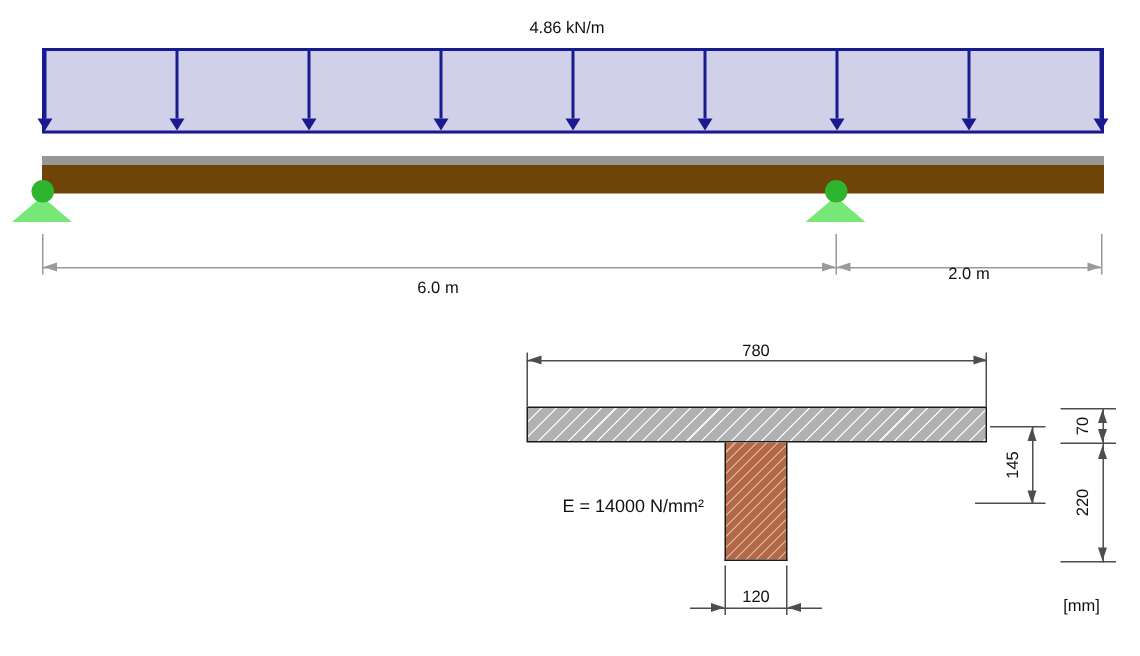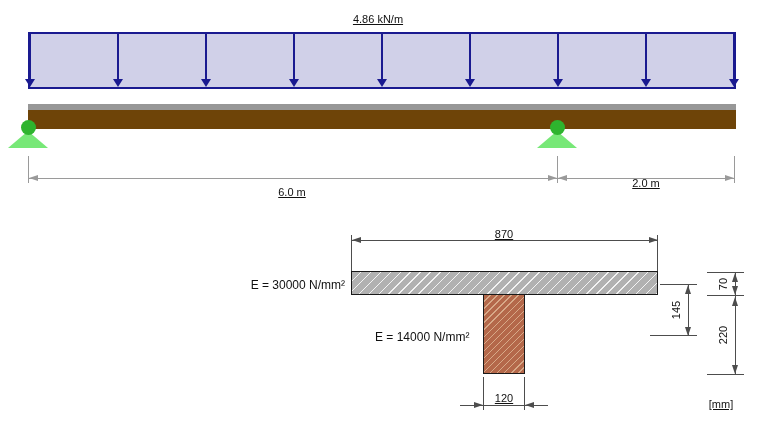--- a/index.html
+++ b/index.html
@@ -57,21 +57,21 @@
   .vline { position: absolute; width: 1px; background: currentColor; }
   .ar { position: absolute; width: 0; height: 0; }
   .ar-l { border-top: 3.5px solid transparent; border-bottom: 3.5px solid transparent; border-right: 9px solid currentColor; }
   .ar-r { border-top: 3.5px solid transparent; border-bottom: 3.5px solid transparent; border-left: 9px solid currentColor; }
   .ar-u { border-left: 3.5px solid transparent; border-right: 3.5px solid transparent; border-bottom: 9px solid currentColor; }
   .ar-d { border-left: 3.5px solid transparent; border-right: 3.5px solid transparent; border-top: 9px solid currentColor; }
   .dim-beam { color: #9a9a9a; }
   .dim-sec  { color: #4d4d4d; }
   .hlabel {
     position: absolute; transform: translate(-50%, 0);
-    white-space: nowrap; color: #111; font-size: 11px; line-height: 12px; text-decoration: underline;
+    white-space: nowrap; color: #111; font-size: 11px; line-height: 12px;
   }
   .vlabel {
     position: absolute; transform: translate(-50%, -50%) rotate(-90deg);
     white-space: nowrap; color: #111; font-size: 11px; line-height: 11px;
   }
 
   
   .flange {
     position: absolute; left: 351px; top: 271px; width: 307px; height: 24px;
     border: 1px solid #1a1a1a;
@@ -122,34 +122,33 @@
     <div class="hline" style="left:28px;  top:178px; width:529px;"></div>
     <div class="hline" style="left:557px; top:178px; width:177px;"></div>
     <div class="ar ar-l" style="left:29px;  top:175px;"></div>
     <div class="ar ar-r" style="left:548px; top:175px;"></div>
     <div class="ar ar-l" style="left:558px; top:175px;"></div>
     <div class="ar ar-r" style="left:725px; top:175px;"></div>
     <div class="hlabel" style="left:292px; top:163px;margin-top:23px;">6.0 m</div>
     <div class="hlabel" style="left:646px; top:177px;">2.0 m</div>
   </div>
 
-  <div class="e-label" style="left:180px; top:278px; width:165px; text-align:right;">E = 30000 N/mm²</div>
   <div class="e-label" style="left:375px; top:330px;">E = 14000 N/mm²</div>
 
   <div class="flange"></div>
   <div class="web"></div>
 
   <div class="dim-sec">
 
     <div class="vline" style="left:351px; top:235px; height:36px;"></div>
     <div class="vline" style="left:657px; top:235px; height:36px;"></div>
     <div class="hline" style="left:351px; top:240px; width:307px;"></div>
     <div class="ar ar-l" style="left:352px; top:237px;"></div>
     <div class="ar ar-r" style="left:649px; top:237px;"></div>
-    <div class="hlabel" style="left:504px; top:228px;">870</div>
+    <div class="hlabel" style="left:504px; top:228px;">780</div>
 
     <div class="vline" style="left:483px; top:377px; height:33px;"></div>
     <div class="vline" style="left:524px; top:377px; height:33px;"></div>
     <div class="hline" style="left:460px; top:405px; width:88px;"></div>
     <div class="ar ar-r" style="left:474px; top:402px;"></div>
     <div class="ar ar-l" style="left:525px; top:402px;"></div>
     <div class="hlabel" style="left:504px; top:392px;text-align:center;">120</div>
 
     <div class="hline" style="left:660px; top:284px; width:37px;"></div>
     <div class="hline" style="left:650px; top:335px; width:47px;"></div>

